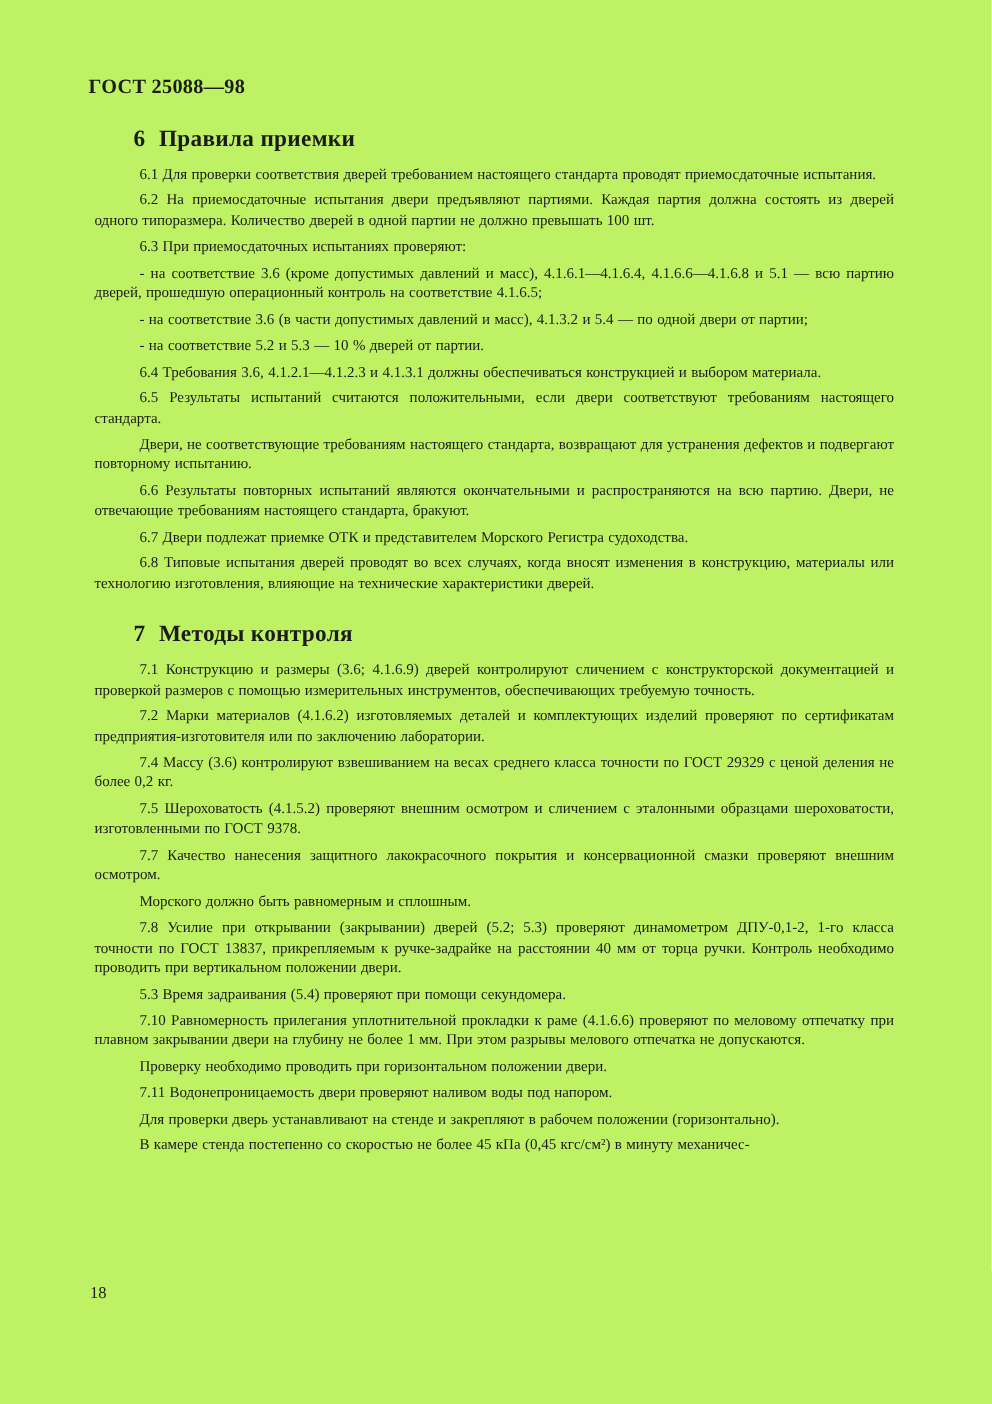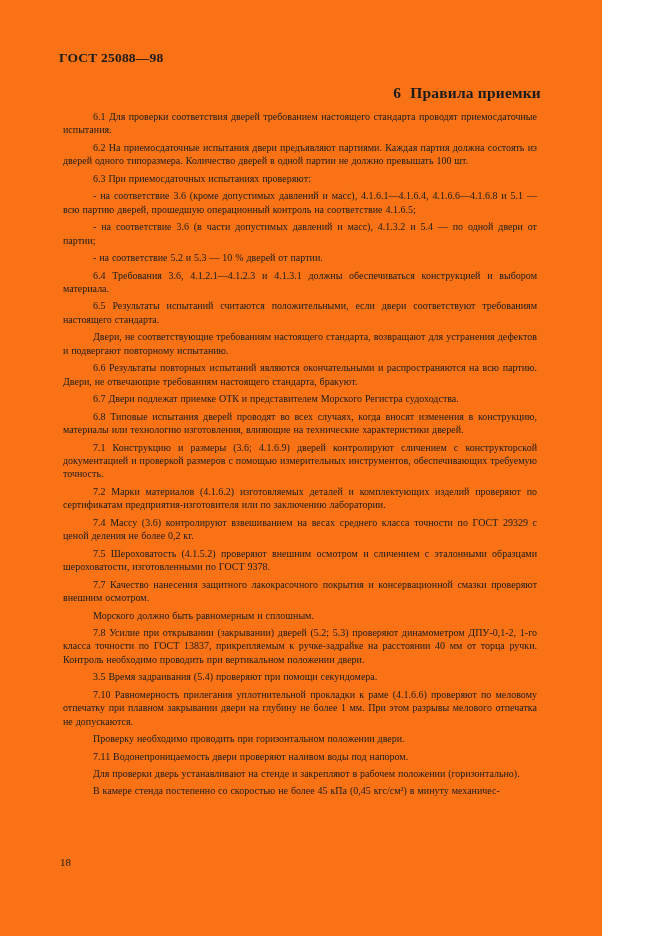--- a/index.html
+++ b/index.html
@@ -2,40 +2,39 @@
 <html lang="ru"><head>
 <meta charset="utf-8">
 <style>
   html, body {
     margin: 0;
     padding: 0;
     background: #ffffff;
   }
   .page {
     position: relative;
-    width: 602px;
+    width: 661px;
     height: 936px;
     box-sizing: border-box;
-    background: #f97316;
+    background: #bef264;
     color: #1b1b1b;
     font-family: "Liberation Serif", serif;
     padding: 50px 61px 0 59px;
     overflow: hidden;
   }
   .doc-header {
     font-weight: 700;
     font-size: 13.5px;
     letter-spacing: 0.2px;
   }
   .section-heading {
     font-weight: 700;
     font-size: 15.5px;
     margin: 18px 0 8px 30px;
     letter-spacing: 0.2px;
-    text-align: right;
   }
   .section-heading .sec-num {
     margin-right: 9px;
   }
   .para {
     margin: 4px;
     text-indent: 30px;
     text-align: justify;
     font-size: 10px;
     line-height: 13.45px;
@@ -69,29 +68,32 @@
         <p class="para">6.4  Требования 3.6, 4.1.2.1—4.1.2.3 и 4.1.3.1 должны обеспечиваться конструкцией и выбором материала.</p>
         <p class="para">6.5  Результаты испытаний считаются положительными, если двери соответствуют требованиям настоящего стандарта.</p>
         <p class="para">Двери, не соответствующие требованиям настоящего стандарта, возвращают для устранения дефектов и подвергают повторному испытанию.</p>
         <p class="para">6.6  Результаты повторных испытаний являются окончательными и распространяются на всю партию. Двери, не отвечающие требованиям настоящего стандарта, бракуют.</p>
         <p class="para">6.7  Двери подлежат приемке ОТК и представителем Морского Регистра судоходства.</p>
         <p class="para">6.8  Типовые испытания дверей проводят во всех случаях, когда вносят изменения в конструк­цию, материалы или технологию изготовления, влияющие на технические характеристики дверей.</p>
       </div>
   </div>
 
   <div>
+    <h2 class="section-heading">
+      <span class="sec-num">7</span><span>Методы контроля</span>
+    </h2>
     <div>
         <p class="para">7.1  Конструкцию и размеры (3.6; 4.1.6.9) дверей контролируют сличением с конструкторской документацией и проверкой размеров с помощью измерительных инструментов, обеспечивающих требуемую точность.</p>
         <p class="para">7.2  Марки материалов (4.1.6.2) изготовляемых деталей и комплектующих изделий проверяют по сертификатам предприятия-изготовителя или по заключению лаборатории.</p>
         <p class="para">7.4  Массу (3.6) контролируют взвешиванием на весах среднего класса точности по ГОСТ 29329 с ценой деления не более 0,2 кг.</p>
         <p class="para">7.5  Шероховатость (4.1.5.2) проверяют внешним осмотром и сличением с эталонными образ­цами шероховатости, изготовленными по ГОСТ 9378.</p>
         <p class="para">7.7  Качество нанесения защитного лакокрасочного покрытия и консервационной смазки проверяют внешним осмотром.</p>
         <p class="para">Морского должно быть равномерным и сплошным.</p>
         <p class="para">7.8  Усилие при открывании (закрывании) дверей (5.2; 5.3) проверяют динамометром ДПУ-0,1-2, 1-го класса точности по ГОСТ 13837, прикрепляемым к ручке-задрайке на расстоянии 40 мм от торца ручки. Контроль необходимо проводить при вертикальном положении двери.</p>
-        <p class="para">3.5  Время задраивания (5.4) проверяют при помощи секундомера.</p>
+        <p class="para">5.3  Время задраивания (5.4) проверяют при помощи секундомера.</p>
         <p class="para">7.10  Равномерность прилегания уплотнительной прокладки к раме (4.1.6.6) проверяют по меловому отпечатку при плавном закрывании двери на глубину не более 1 мм. При этом разрывы мелового отпечатка не допускаются.</p>
         <p class="para">Проверку необходимо проводить при горизонтальном положении двери.</p>
         <p class="para">7.11  Водонепроницаемость двери проверяют наливом воды под напором.</p>
         <p class="para">Для проверки дверь устанавливают на стенде и закрепляют в рабочем положении (горизон­тально).</p>
         <p class="para">В камере стенда постепенно со скоростью не более 45 кПа (0,45 кгс/см²) в минуту механичес-</p>
       </div>
   </div>
 
   <div class="page-number">18</div>
 

